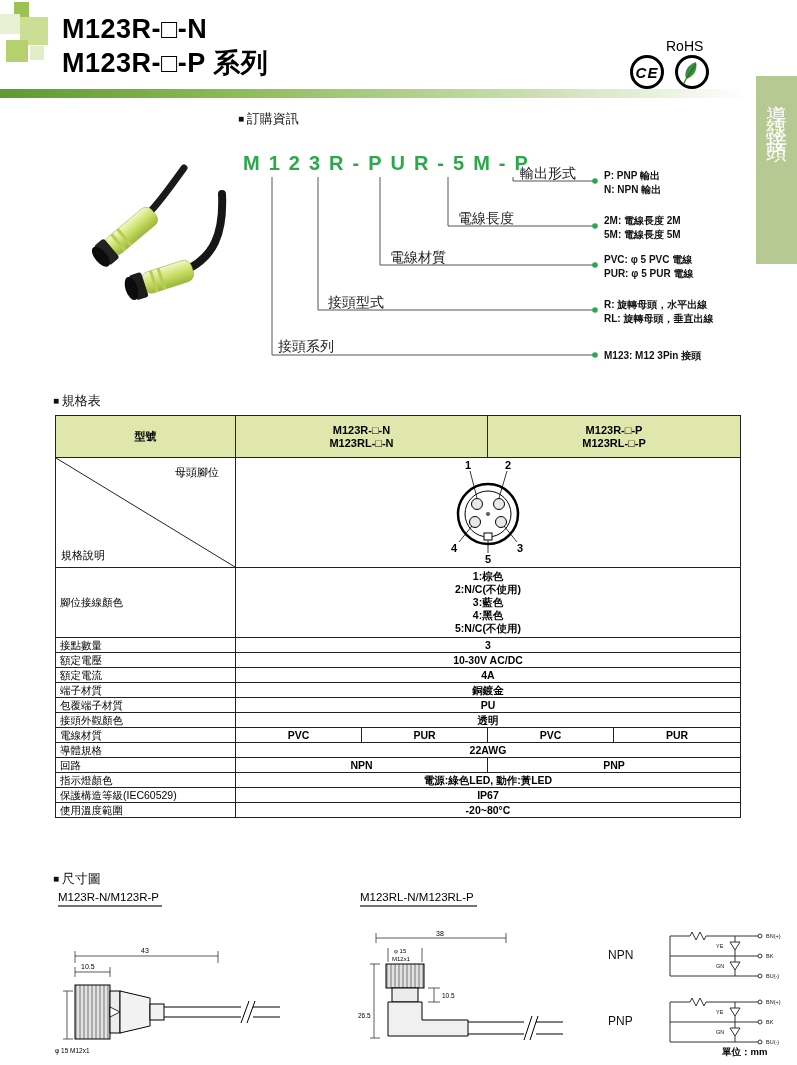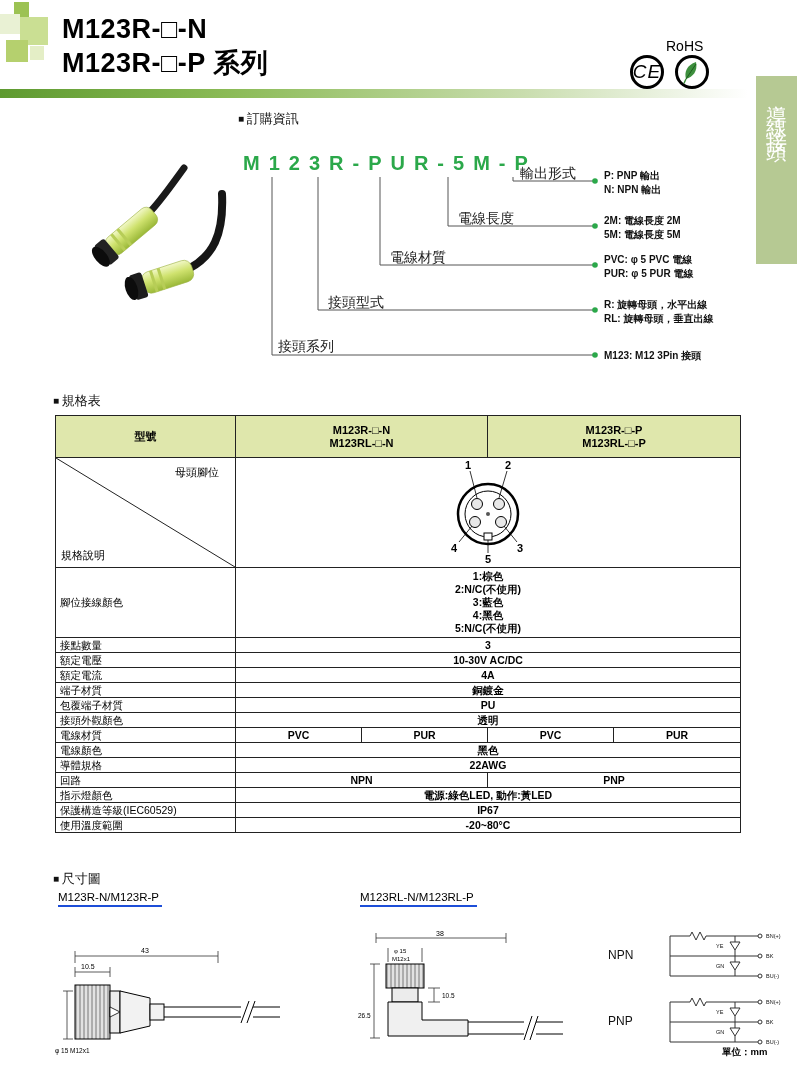--- a/index.html
+++ b/index.html
@@ -7,21 +7,21 @@
   body{position:relative;background:#fff;font-family:"Liberation Sans",sans-serif;color:#000;overflow:hidden}
   .abs{position:absolute}
   
   .page-title{left:62px;top:12px;font-weight:bold;font-size:27px;line-height:34px;letter-spacing:.5px}
   .green-band{left:0;top:89px;width:748px;height:9px;
     background:linear-gradient(90deg,#5e9a30 0%,#8aba55 30%,#c9ddae 70%,#ffffff 100%)}
   .sq{position:absolute}
   .rohs{left:666px;top:38px;font-weight:normal;font-size:14px}
   .logo-circle{width:34px;height:34px;border:3px solid #000;border-radius:50%;
     display:flex;align-items:center;justify-content:center;background:#fff}
-  .ce-txt{font-weight:normal;font-size:19px;font-style:italic;letter-spacing:1px}
+  .ce-txt{font-weight:bold;font-size:15px;font-style:italic;letter-spacing:1px}
   .side-tab{left:756px;top:76px;width:41px;height:188px;background:#b6c993;color:#fff;
     display:flex;justify-content:center;padding-top:12px}
   .side-tab-inner{writing-mode:vertical-rl;text-orientation:upright;font-size:21px;letter-spacing:13px}
   
   .sec-title{font-size:13px;color:#111;white-space:nowrap}
   .sec-title::before{content:"■ ";font-size:10px;position:relative;top:-1px}
   
   .order-code{left:243px;top:152px;font-size:20px;font-weight:bold;color:#2ba84a;letter-spacing:9px;white-space:nowrap}
   .grp-lbl{font-size:14px;color:#222;white-space:nowrap}
   .opt{font-size:10px;font-weight:bold;color:#111;white-space:nowrap}
@@ -31,21 +31,21 @@
   table.spec td{border:1px solid #222;font-size:10.5px;vertical-align:middle;padding:0 4px;height:15px;line-height:13px}
   table.spec tr.hdr td{background:#dfe7ac;text-align:center;font-weight:bold;height:42px;font-size:11px}
   table.spec td.lbl{text-align:left}
   table.spec td.val{text-align:center;font-weight:bold}
   td.diag-cell{position:relative;height:112px}
   .diag-lbl-top{position:absolute;top:8px;right:16px;font-size:11px}
   .diag-lbl-bot{position:absolute;bottom:5px;left:5px;font-size:11px}
   td.pin-cell{text-align:center;height:112px}
   .pinlines{display:inline-block;text-align:center;font-weight:bold;line-height:13px;padding:2px 0}
   
-  .dim-title{font-size:11.5px;border-bottom:2px solid #1d4ed8;padding:0 3px 2px 0;display:inline-block;white-space:nowrap}
+  .dim-title{font-size:11.5px;border-bottom:2px solid #737373;padding:0 3px 2px 0;display:inline-block;white-space:nowrap}
   .circ-lbl{font-size:12px;color:#111}
   .unit{font-size:9.5px;font-weight:bold}
 </style>
 </head>
 <body>
 
 <div class="abs" style="left:0;top:0;width:64px;height:72px">
   <div class="sq" style="left:14px;top:2px;width:15px;height:15px;background:#9cc253"></div>
   <div class="sq" style="left:0;top:14px;width:20px;height:20px;background:#e9f1d4"></div>
   <div class="sq" style="left:20px;top:17px;width:28px;height:28px;background:#cadf93"></div>
@@ -233,24 +233,20 @@
       <td class="val" colspan="4">透明</td>
     </tr>
     <tr>
       <td class="lbl">電線材質</td>
       <td class="val">PVC</td>
       <td class="val">PUR</td>
       <td class="val">PVC</td>
       <td class="val">PUR</td>
     </tr>
     <tr>
-      <td class="lbl">電線顏色</td>
-      <td class="val" colspan="4">黑色</td>
-    </tr>
-    <tr>
       <td class="lbl">導體規格</td>
       <td class="val" colspan="4">22AWG</td>
     </tr>
     <tr>
       <td class="lbl">回路</td>
       <td class="val" colspan="2">NPN</td>
       <td class="val" colspan="2">PNP</td>
     </tr>
     <tr>
       <td class="lbl">指示燈顏色</td>

